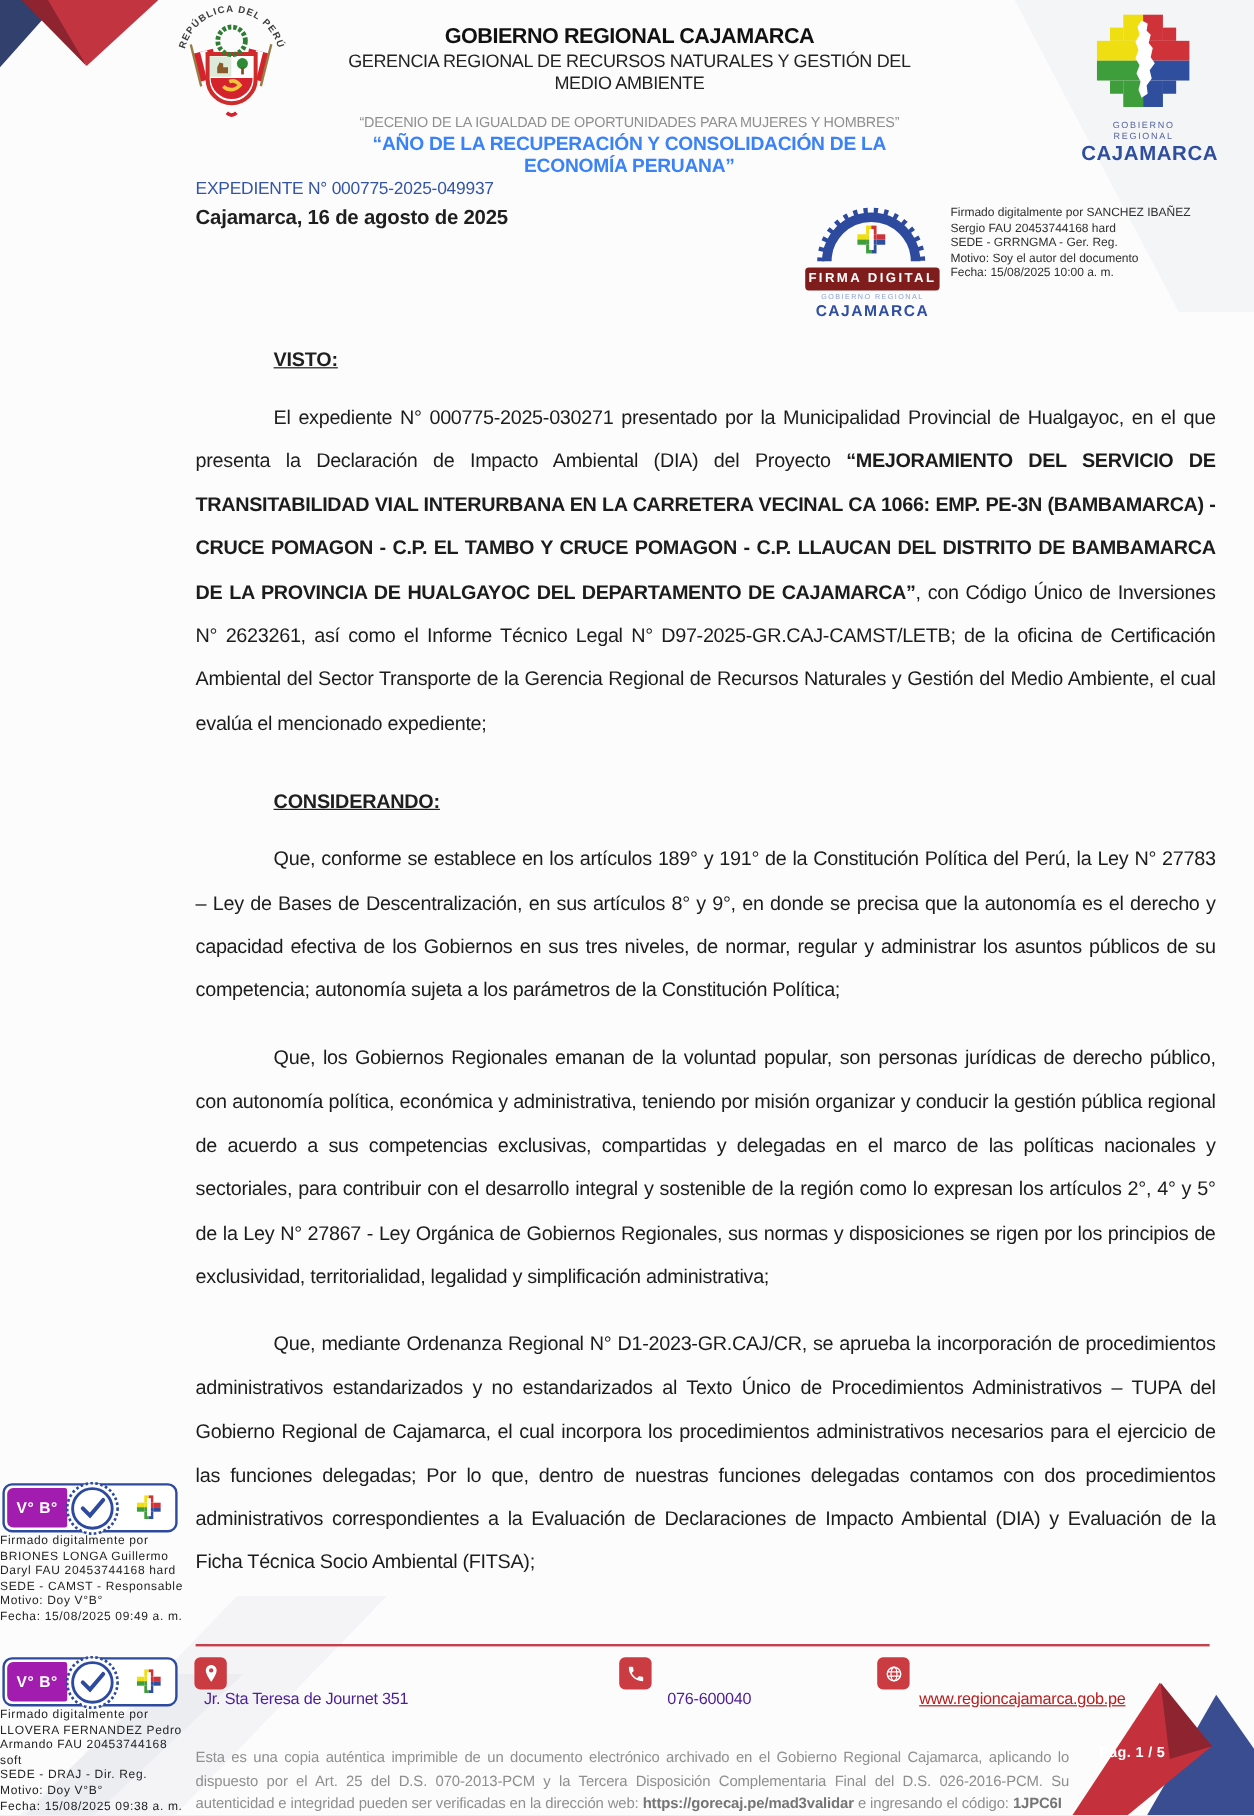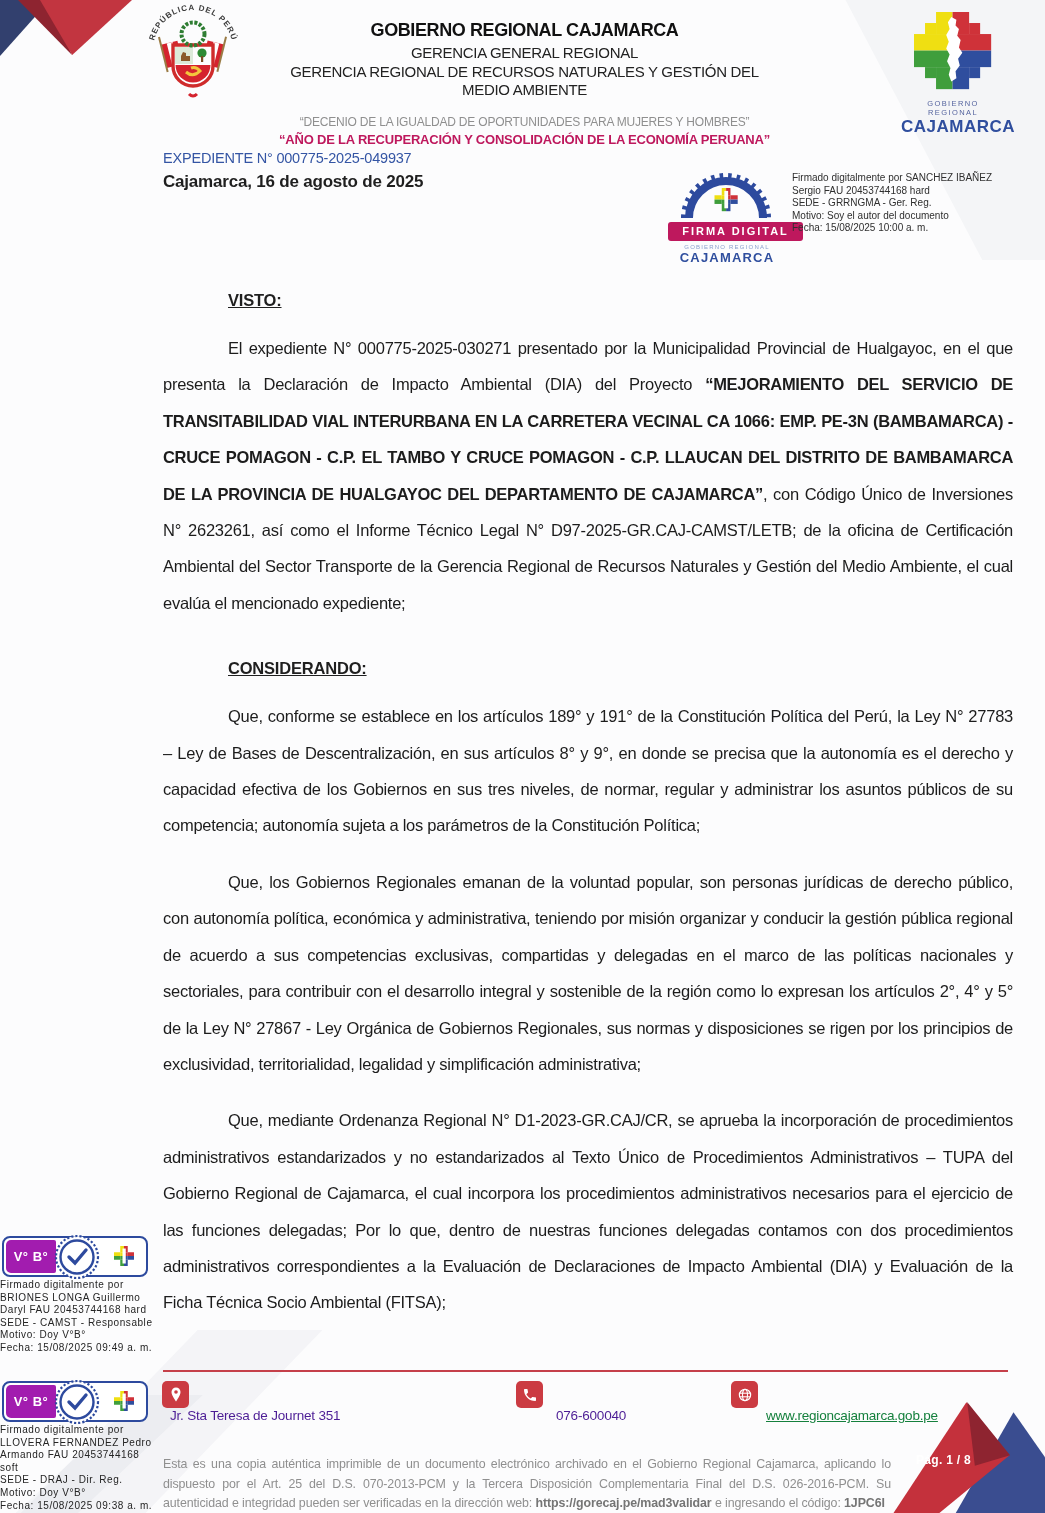--- a/index.html
+++ b/index.html
@@ -22,32 +22,32 @@
           clip-path:polygon(64% 2%,96% 49%,44% 100%,10% 100%);}
   .br-fold{left:960px;top:1400px;width:55px;height:70px;background:#8e2430;
            clip-path:polygon(13% 3%,91% 79%,27% 94%);}
   
   .coat{position:absolute;left:140px;top:4px;width:106px;height:112px;}
   .header-center{position:absolute;left:272px;top:20px;width:505px;text-align:center;}
   .org1{font-size:18px;font-weight:bold;letter-spacing:-0.4px;color:#111;}
   .org2{font-size:15px;margin-top:3px;letter-spacing:-0.3px;color:#222;}
   .org3{font-size:15px;margin-top:2px;letter-spacing:-0.3px;color:#222;line-height:18px;}
   .motto1{font-size:12px;color:#8f8f8f;margin-top:16px;letter-spacing:-0.2px;}
-  .motto2{font-size:13px;color:#be185d;font-weight:bold;margin-top:3px;letter-spacing:-0.2px;}
+  .motto2{font-size:16px;color:#3b82f6;font-weight:bold;margin-top:3px;letter-spacing:-0.2px;}
   .logo-block{position:absolute;left:901px;top:12px;width:104px;text-align:center;}
   .logo-cap1{font-size:7.5px;color:#55649f;letter-spacing:1.4px;margin-top:5px;}
   .logo-cap2{font-size:17px;font-weight:bold;color:#2f4e9e;letter-spacing:0.5px;margin-top:0px;}
   
   .expediente{position:absolute;left:163px;top:150px;font-size:14.5px;color:#3455a4;letter-spacing:-0.2px;}
   .place-date{position:absolute;left:163px;top:172px;font-size:17px;font-weight:bold;letter-spacing:-0.2px;}
   .res-title{position:absolute;left:163px;top:213px;font-size:16.5px;font-weight:bold;line-height:20px;
              white-space:pre-line;letter-spacing:-0.2px;}
   
   .firma-badge{position:absolute;left:668px;top:172px;width:118px;text-align:center;}
-  .firma-label{width:135px;height:19px;margin:0 auto;background:#be185d;border-radius:3px;color:#fff;
+  .firma-label{width:112px;height:19px;margin:0 auto;background:#7f1d1d;border-radius:3px;color:#fff;
                font-size:11px;font-weight:bold;letter-spacing:2px;line-height:19px;}
   .firma-org1{font-size:6px;color:#8aa0cf;letter-spacing:1.2px;margin-top:3px;}
   .firma-org2{font-size:13px;font-weight:bold;color:#2f4e9e;letter-spacing:1.2px;}
   .stamp-text{position:absolute;left:792px;top:172px;width:252px;font-size:10px;line-height:12.6px;
               color:#2f2f2f;white-space:pre-line;}
   
   .content{position:absolute;left:163px;top:270px;width:850px;margin-top:21px;}
   .sec-head{font-size:16.5px;font-weight:bold;text-decoration:underline;margin:0 0 0 65px;letter-spacing:-0.2px;}
   .sec-head.considerando{margin-top:38px;}
   .para{font-size:16.5px;line-height:36.4px;text-align:justify;text-indent:65px;margin:20px 0 0 0;
@@ -70,21 +70,21 @@
   
   .foot-line{position:absolute;left:163px;top:1370px;width:845px;height:2px;background:#c5404a;}
   .f-icon{position:absolute;width:27px;height:27px;background:#cb3b42;border-radius:5px;
           display:flex;align-items:center;justify-content:center;}
   .icon-pin{left:162px;top:1381px;}
   .icon-phone{left:516px;top:1381px;}
   .icon-globe{left:731px;top:1381px;}
   .f-text{position:absolute;font-size:13.5px;color:#4c1d95;letter-spacing:-0.2px;}
   .f-address{left:170px;top:1408px;}
   .f-phone{left:556px;top:1408px;}
-  .f-web{left:766px;top:1408px;color:#15803d;text-decoration:underline;cursor:pointer;text-align:right;}
+  .f-web{left:766px;top:1408px;color:#b91c1c;text-decoration:underline;cursor:pointer;text-align:right;}
   .legal{position:absolute;left:163px;top:1443px;width:728px;font-size:12.4px;line-height:19.5px;
          color:#8f8f8f;text-align:justify;letter-spacing:-0.1px;}
   .legal b{color:#757575;}
   .page-label{position:absolute;left:916px;top:1453px;font-size:12px;font-weight:bold;color:#fff;
               letter-spacing:0.3px;z-index:5;}
 </style>
 </head>
 <body>
 
 <div class="page">
@@ -130,21 +130,20 @@
         <path d="M46 68 q7 6 14 -1 q-4 -5 -9 -3" fill="none" stroke="#f3c53d" stroke-width="3"></path>
       </g>
 
       <circle cx="53" cy="30" r="11.5" fill="none" stroke="#2e7d32" stroke-width="4" stroke-dasharray="3 1.6"></circle>
       <path d="M49 90 q4 4 8 0" stroke="#d5232e" stroke-width="3" fill="none"></path>
     </svg>
   </div>
 
   <div class="header-center">
     <div class="org1">GOBIERNO REGIONAL CAJAMARCA</div>
-    <div class="org2">GERENCIA GENERAL REGIONAL</div>
     <div class="org3">GERENCIA REGIONAL DE RECURSOS NATURALES Y GESTIÓN DEL MEDIO AMBIENTE</div>
     <div class="motto1">“DECENIO DE LA IGUALDAD DE OPORTUNIDADES PARA MUJERES Y HOMBRES”</div>
     <div class="motto2">“AÑO DE LA RECUPERACIÓN Y CONSOLIDACIÓN DE LA ECONOMÍA PERUANA”</div>
   </div>
 
   <div class="logo-block">
     <svg width="78" height="78" viewBox="0 0 92 92">
       <g fill="#efdf12">
           <rect x="26" y="0" width="19.5" height="26"></rect>
           <rect x="0" y="26" width="45.5" height="19.5"></rect>
@@ -321,15 +320,15 @@
       <circle cx="12" cy="12" r="7.5" fill="none" stroke="#ffffff" stroke-width="1.6"></circle>
       <ellipse cx="12" cy="12" rx="3.3" ry="7.5" fill="none" stroke="#ffffff" stroke-width="1.4"></ellipse>
       <line x1="5" y1="9.6" x2="19" y2="9.6" stroke="#ffffff" stroke-width="1.4"></line>
       <line x1="5" y1="14.4" x2="19" y2="14.4" stroke="#ffffff" stroke-width="1.4"></line>
     </svg>
   </div>
   <a class="f-text f-web">www.regioncajamarca.gob.pe</a>
 
   <p class="legal"><span>Esta es una copia auténtica imprimible de un documento electrónico archivado en el Gobierno Regional Cajamarca, aplicando lo dispuesto por el Art. 25 del D.S. 070-2013-PCM y la Tercera Disposición Complementaria Final del D.S. 026-2016-PCM. Su autenticidad e integridad pueden ser verificadas en la dirección web: </span><b>https://gorecaj.pe/mad3validar</b><span> e ingresando el código: </span><b>1JPC6I</b></p>
 
-  <div class="page-label">Pág. 1 / 8</div>
+  <div class="page-label">Pág. 1 / 5</div>
 
 </div>
 
 </body></html>

